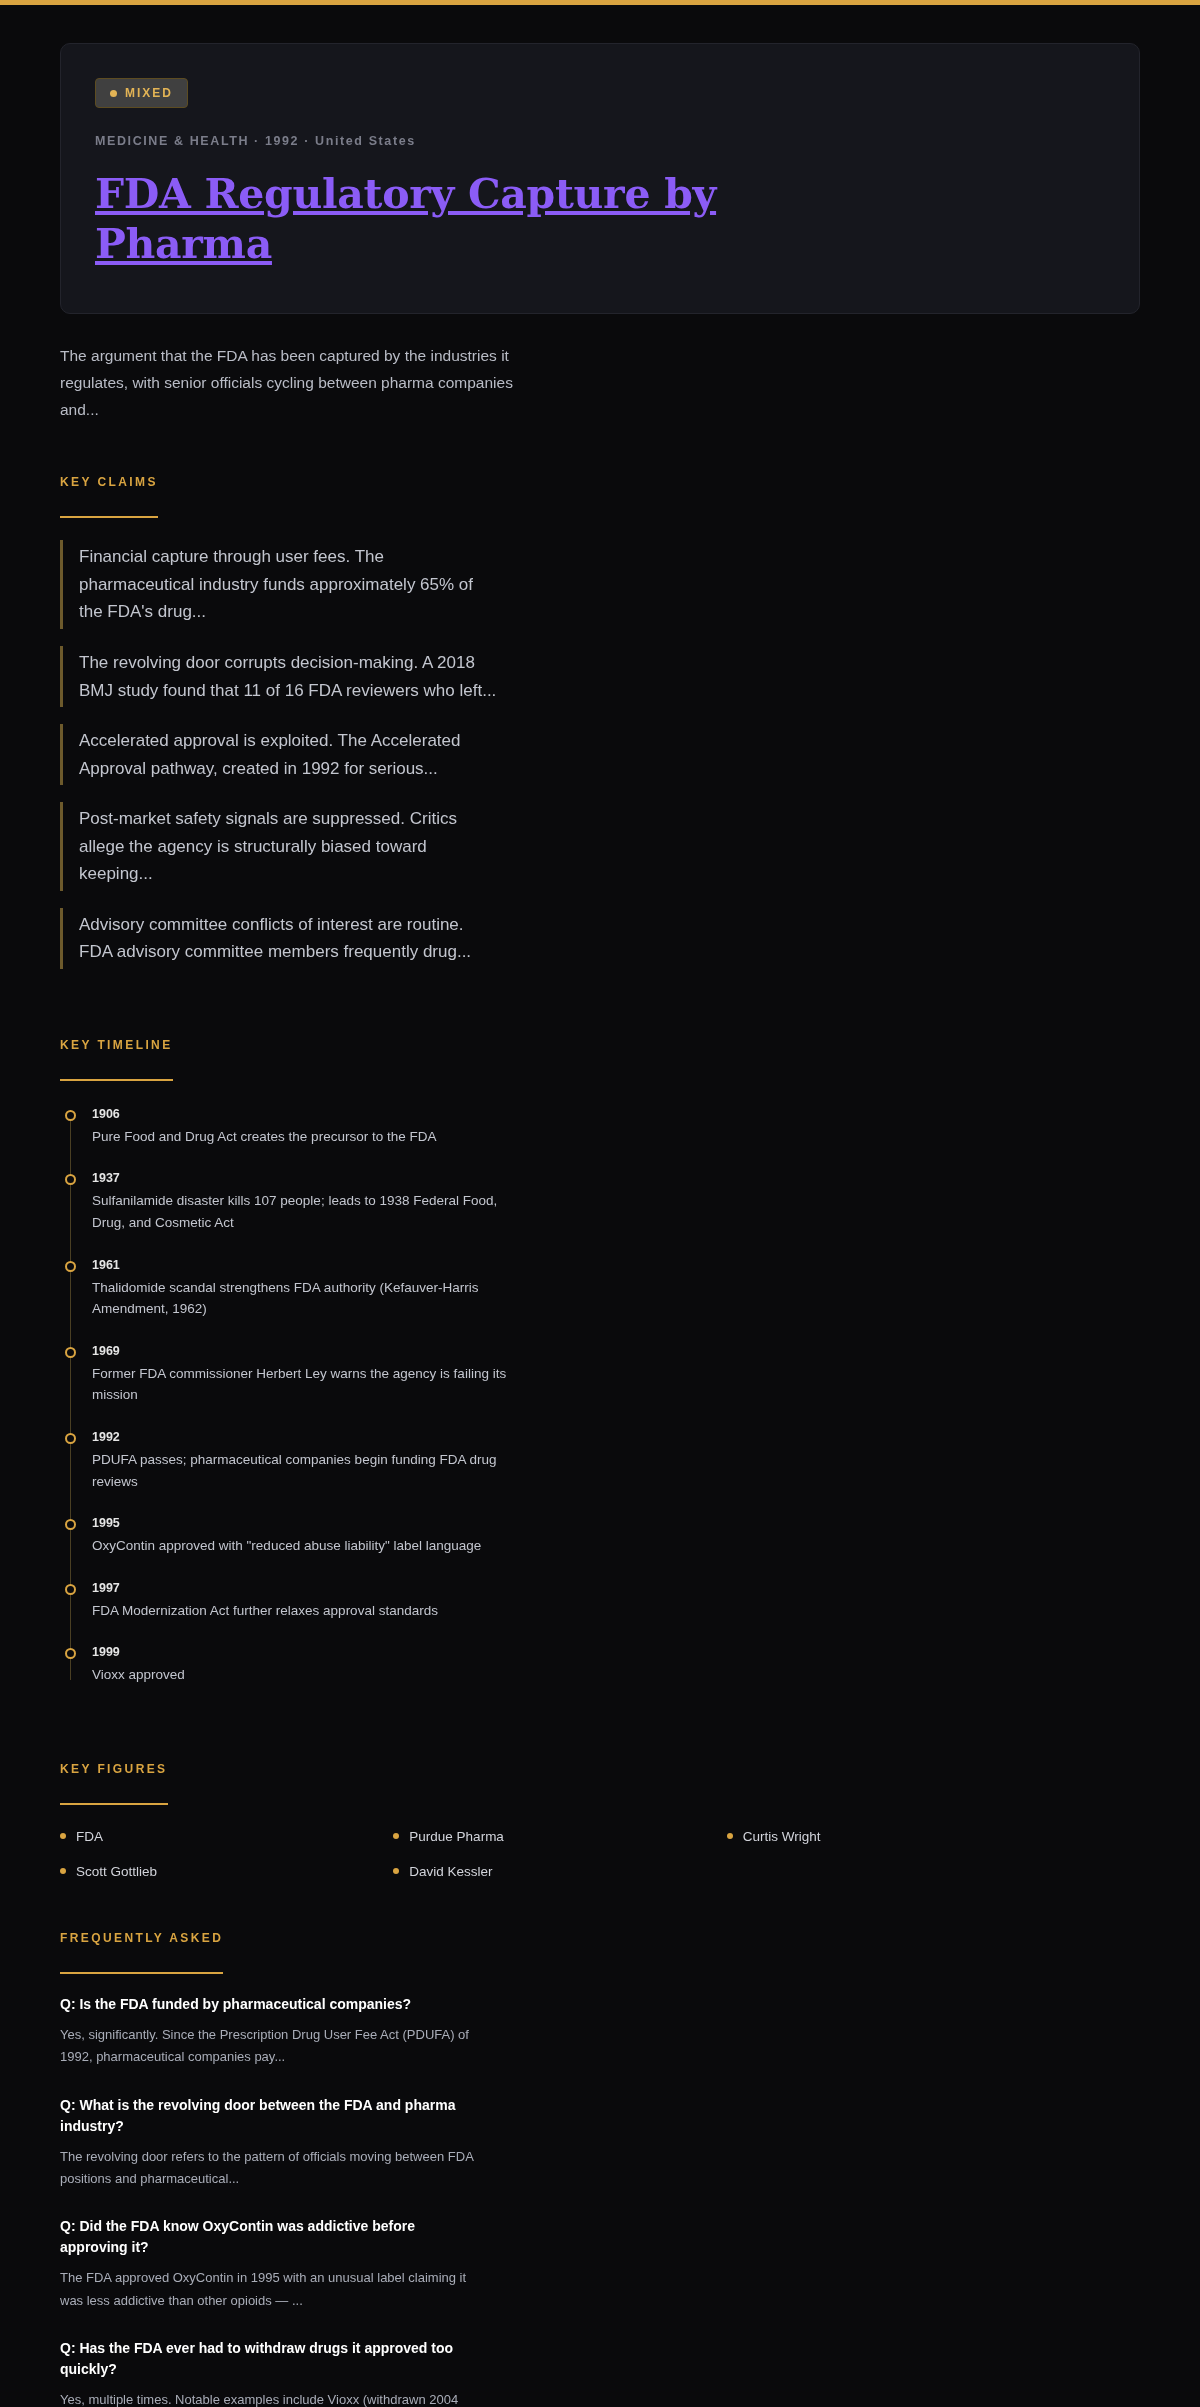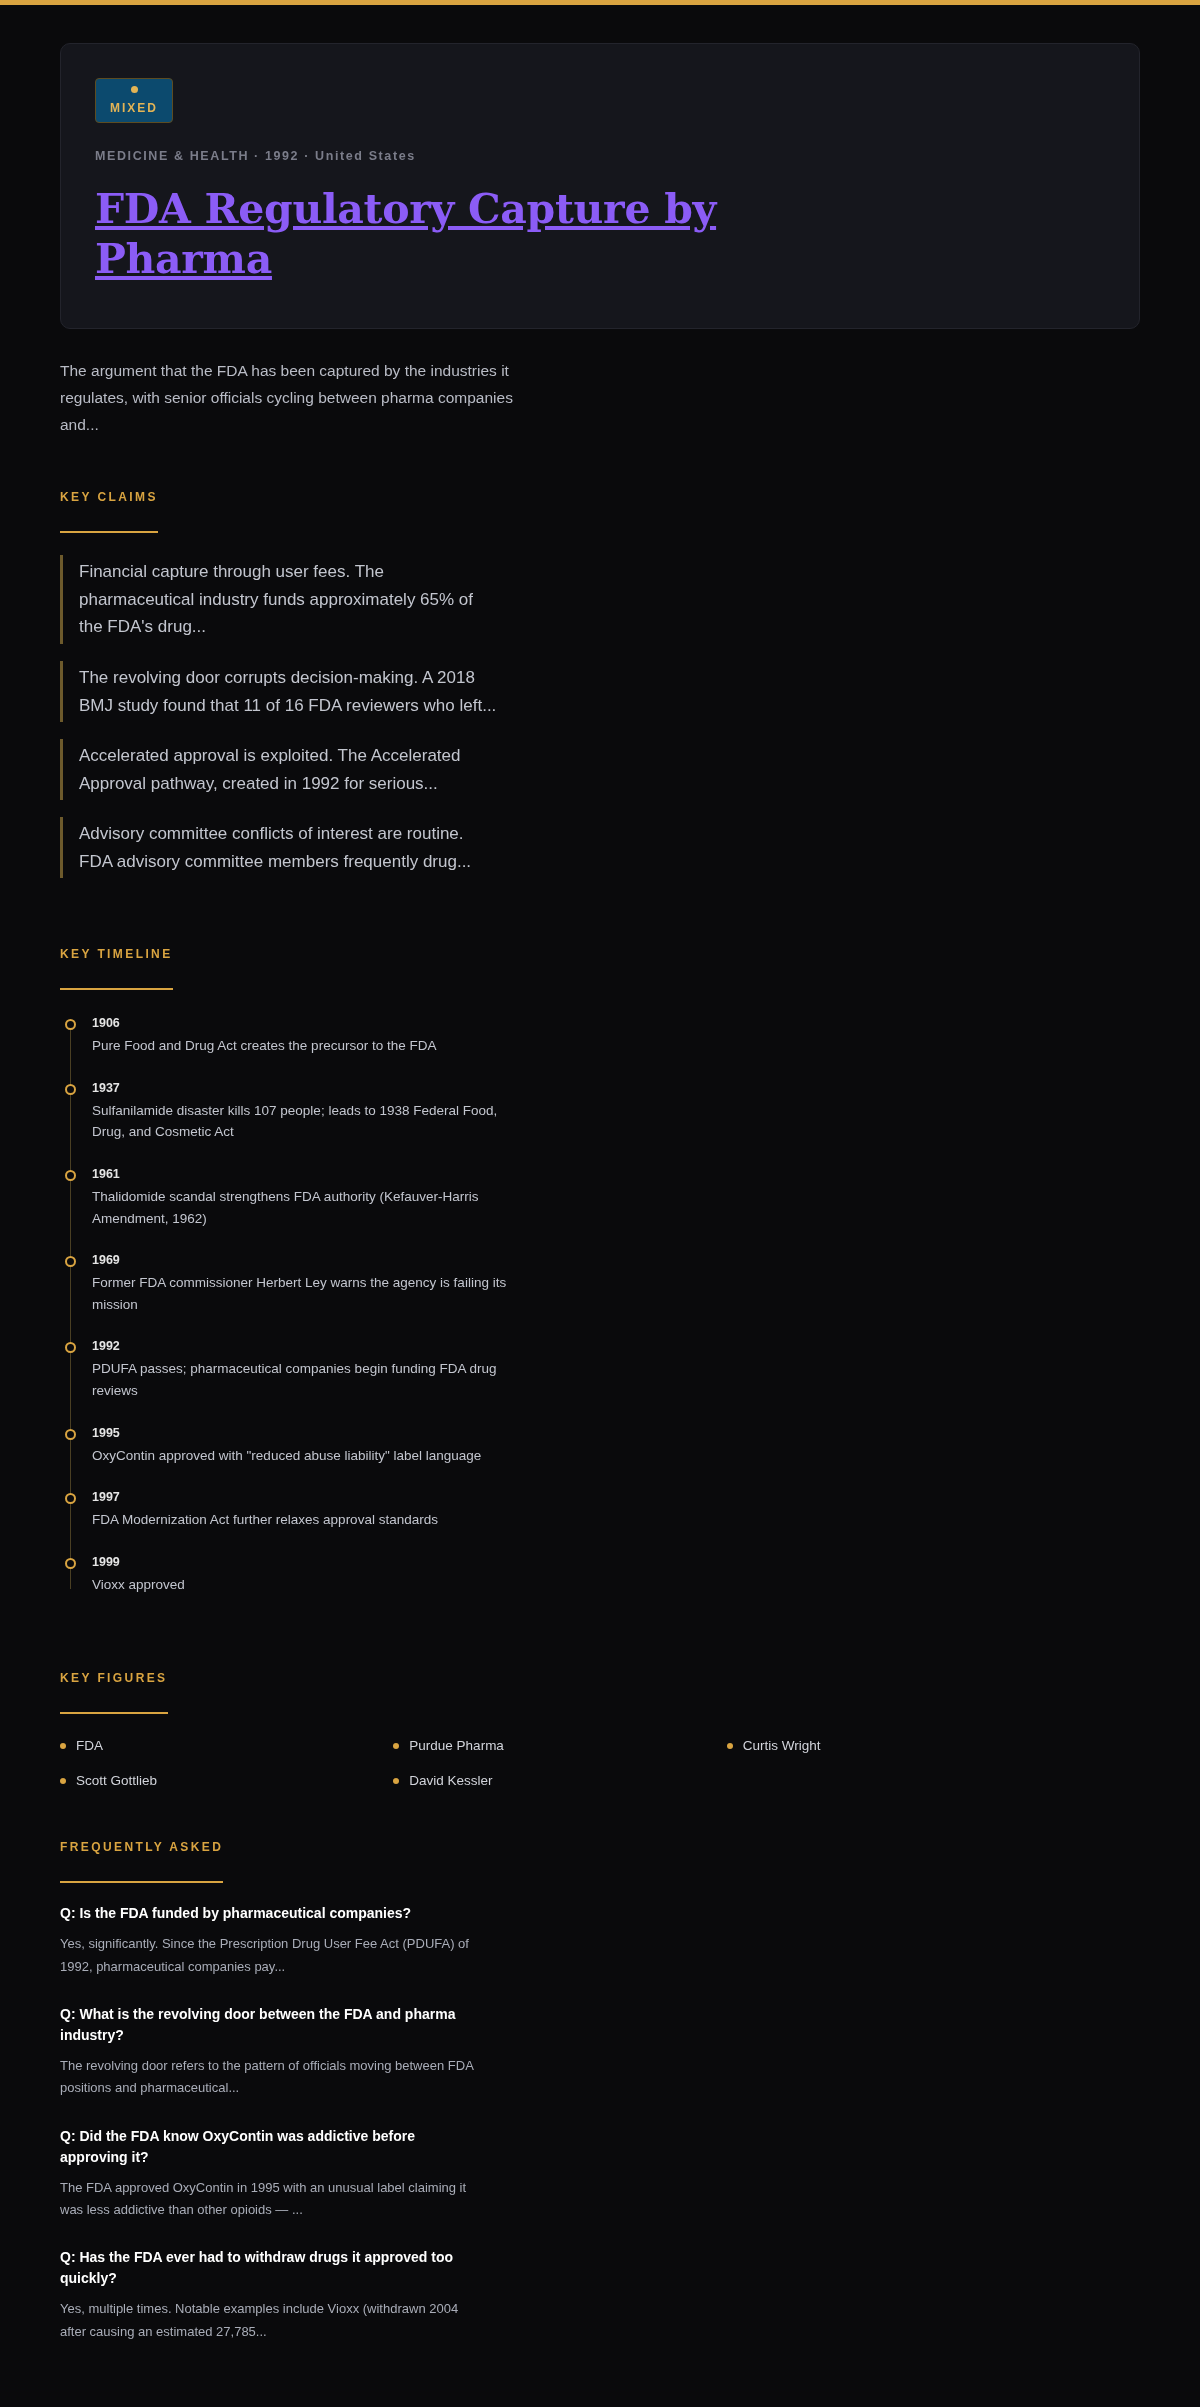--- a/index.html
+++ b/index.html
@@ -30,29 +30,28 @@
     border: 1px solid #23242c;
     border-radius: 10px;
     padding: 34px 34px 44px 34px;
     position: relative;
     overflow: hidden;
   }
   .badge {
     display: inline-flex;
     align-items: center;
     gap: 8px;
-    background: #0c4a6e;
+    background: #404040;
     border: 1px solid #5d4c21;
     border-radius: 4px;
     padding: 7px 14px;
     font-size: 12px;
     letter-spacing: 2px;
     font-weight: bold;
     color: #e3b455;
-    flex-direction: column;
   }
   .badge .dot {
     width: 7px; height: 7px; border-radius: 50%;
     background: #e3b455; display: inline-block;
   }
   .kicker {
     margin-top: 26px;
     font-size: 12.5px;
     letter-spacing: 1.6px;
     color: #7b7d8a;
@@ -211,20 +210,21 @@
   </div>
 
   <div class="summary">The argument that the FDA has been captured by the industries it regulates, with senior officials cycling between pharma companies and...</div>
 
   <div class="sec-wrap">
     <div class="sec-title">KEY CLAIMS</div>
     <div class="claims">
       <div class="claim">Financial capture through user fees. The pharmaceutical industry funds approximately 65% of the FDA's drug...</div>
       <div class="claim">The revolving door corrupts decision-making. A 2018 BMJ study found that 11 of 16 FDA reviewers who left...</div>
       <div class="claim">Accelerated approval is exploited. The Accelerated Approval pathway, created in 1992 for serious...</div>
+      <div class="claim">Post-market safety signals are suppressed. Critics allege the agency is structurally biased toward keeping...</div>
       <div class="claim">Advisory committee conflicts of interest are routine. FDA advisory committee members frequently drug...</div>
     </div>
   </div>
 
   <div class="sec-wrap">
     <div class="sec-title">KEY TIMELINE</div>
     <div class="timeline">
       <div class="tl-item">
         <span class="node"></span>
         <div class="tl-year">1906</div>

